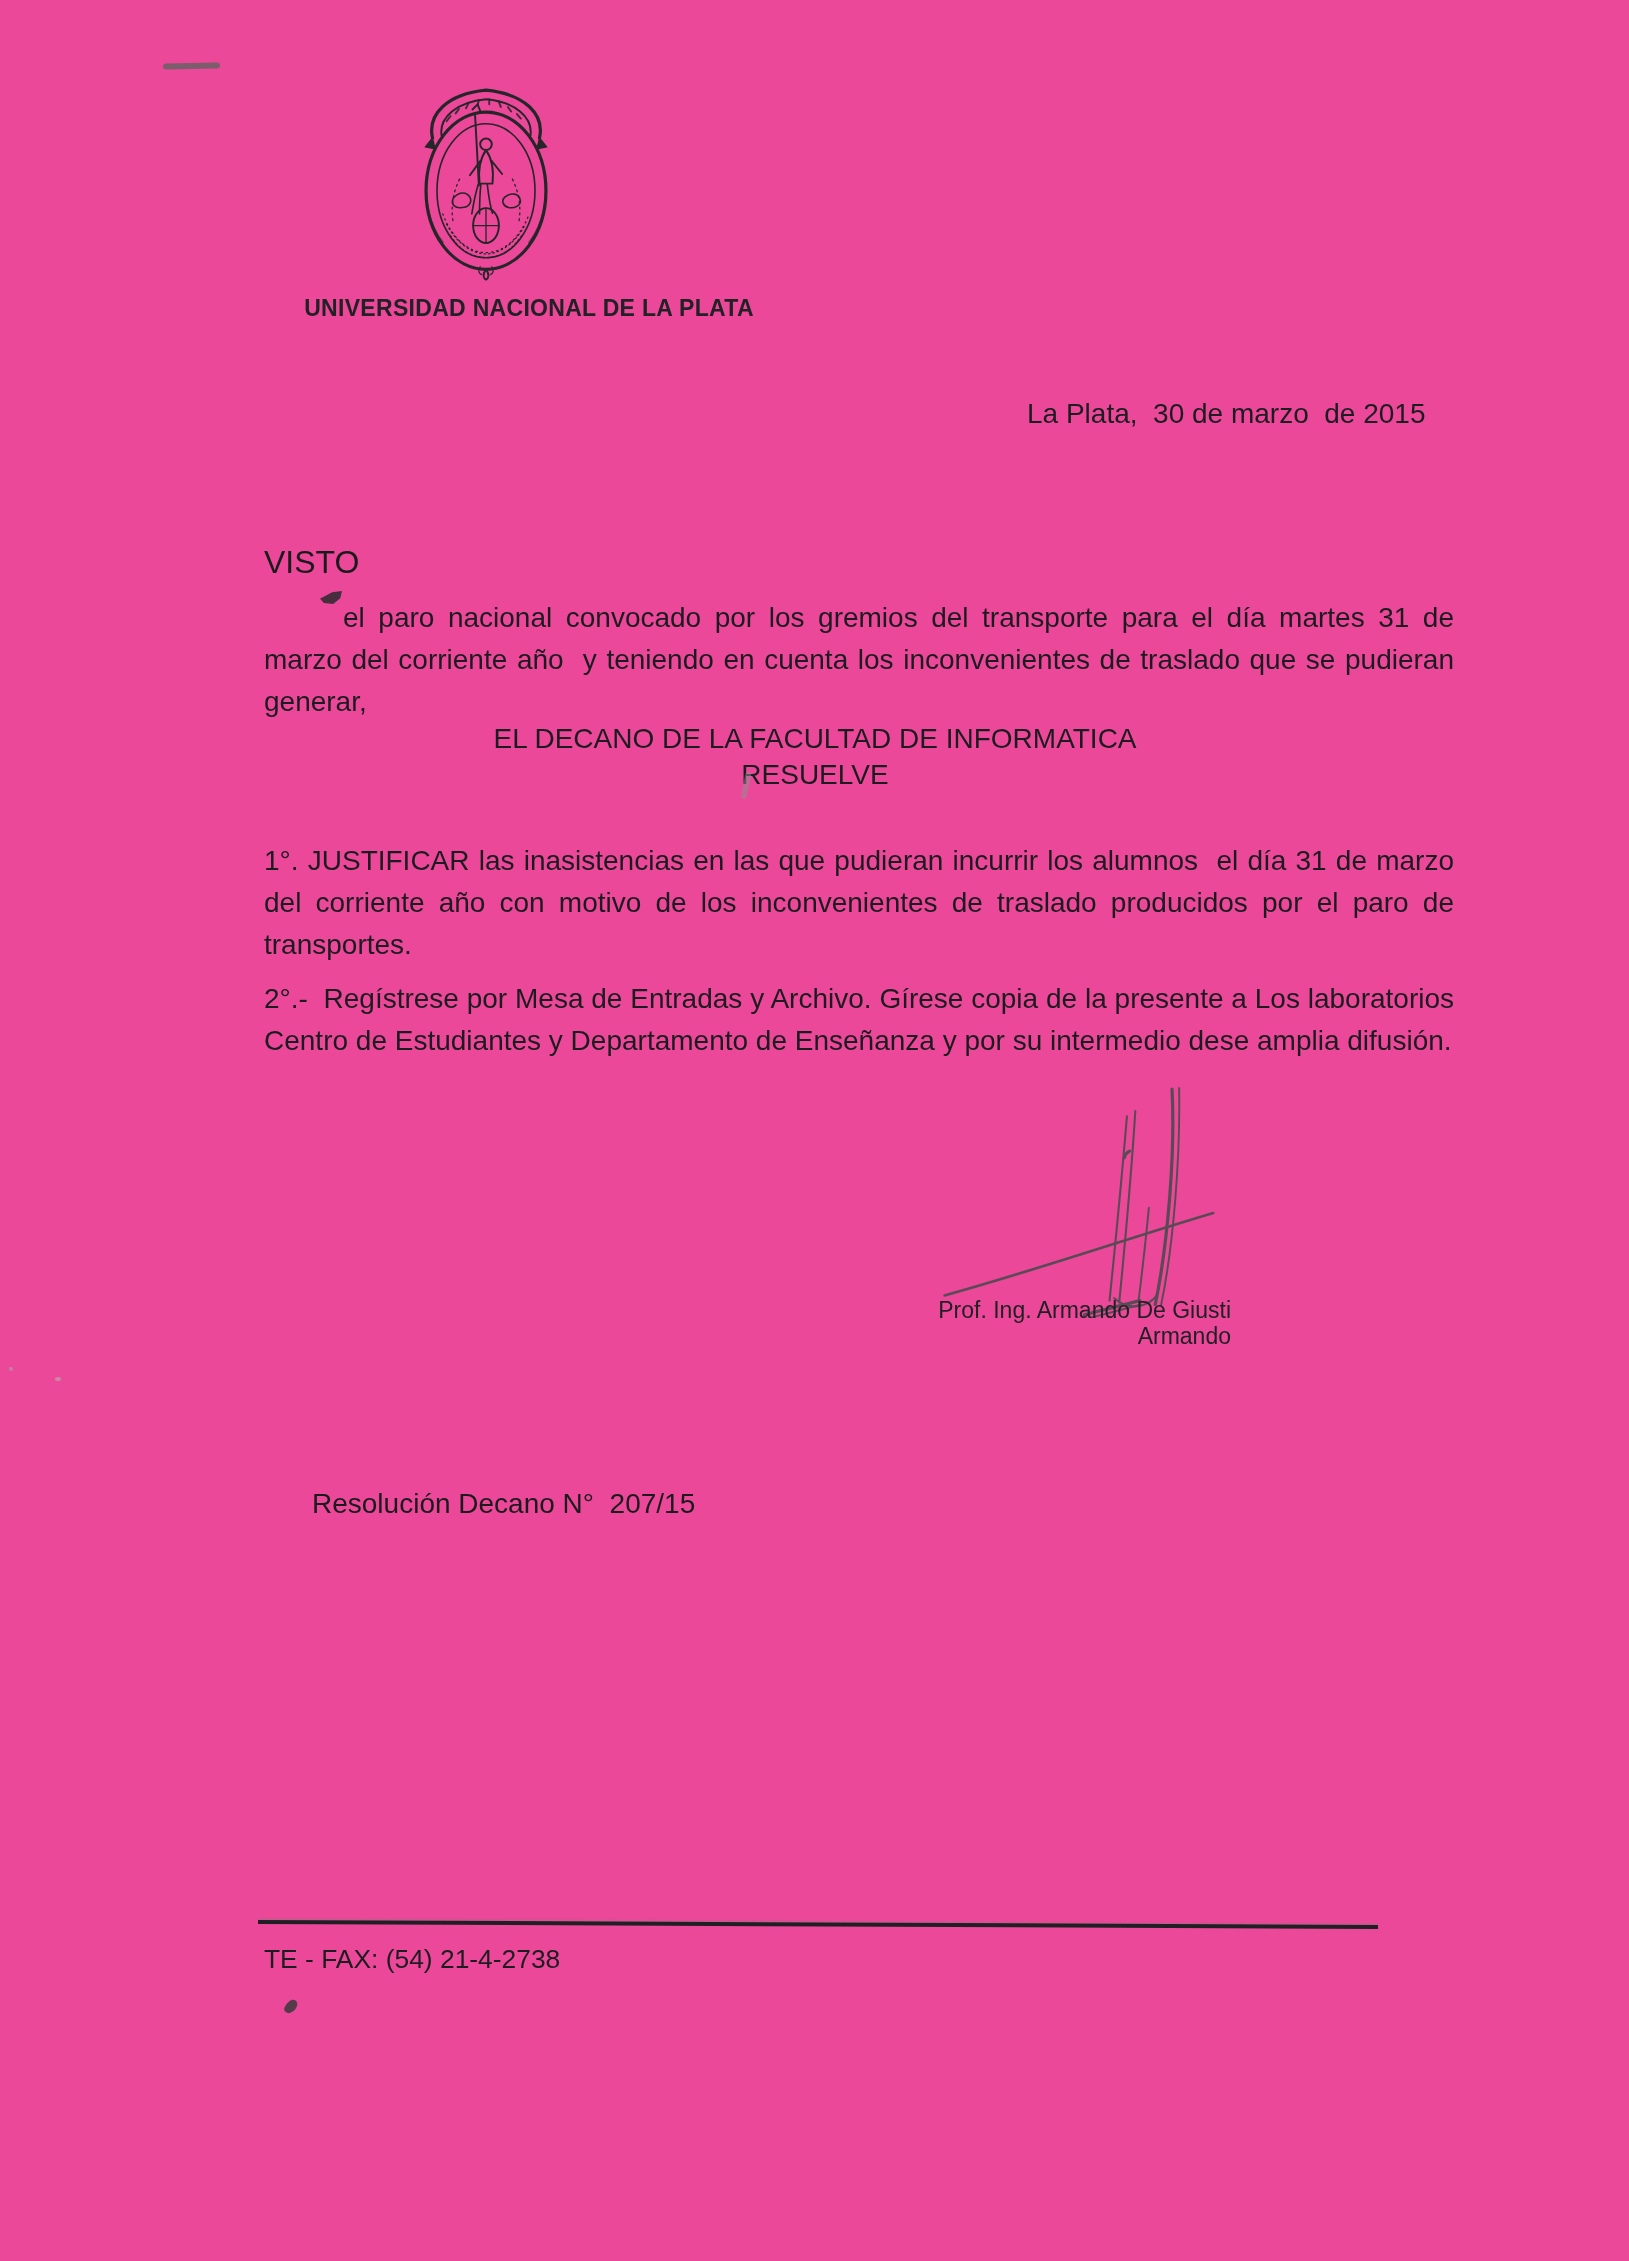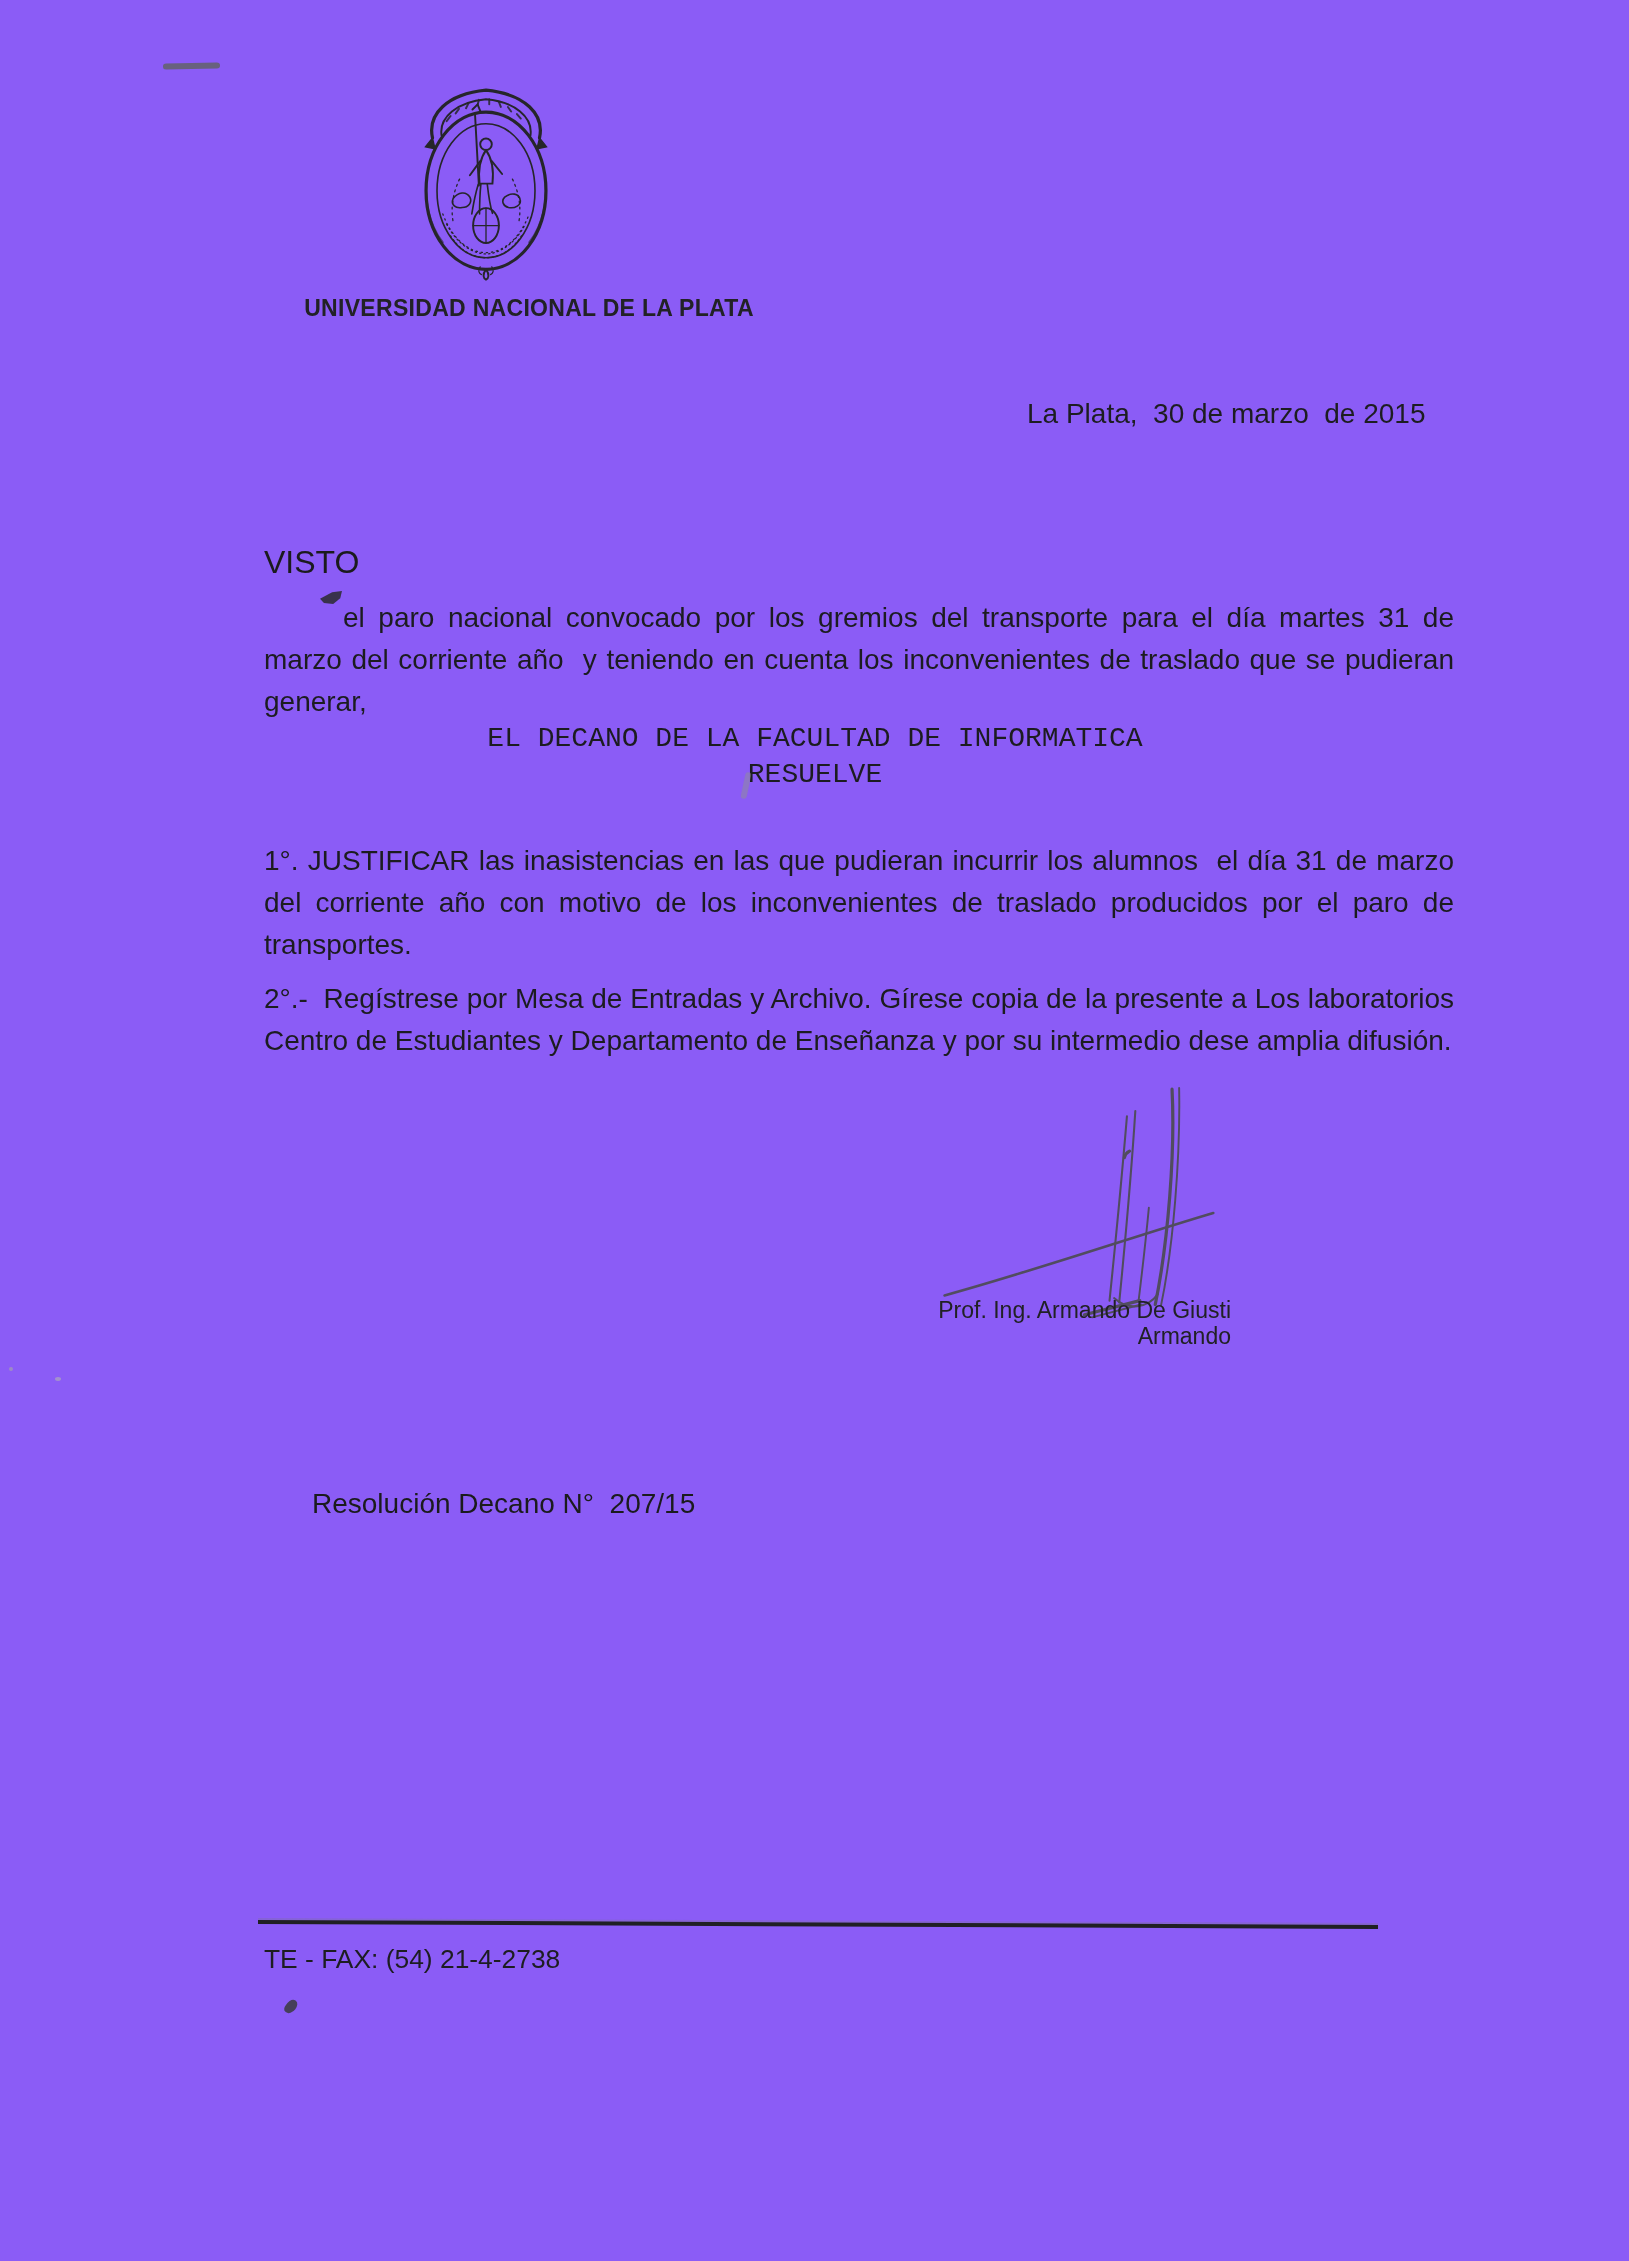--- a/index.html
+++ b/index.html
@@ -1,19 +1,19 @@
 <!DOCTYPE html>
 <html style="font-size:10.3px"><head>
 <meta charset="utf-8">
 <style>
   html,body{margin:0;padding:0;background:#e8e8e6;}
   .page{
     position:relative;
     width:1630px;height:2261px;
-    background:#8b5cf6;
+    background:#ec4899;
     font-family:"Liberation Sans", sans-serif;
     color:#1b1b1d;
     overflow:hidden;
   }
   .abs{position:absolute;}
   .prewrap{white-space:pre-wrap;}
 
   
   .artifact-dash{
     left:163px;top:63px;width:57px;height:5.8px;
@@ -41,21 +41,21 @@
 
   .ink-blot{
     left:320px;top:591px;width:22px;height:13px;
     background:#2a2a2e;
     clip-path:polygon(0 60%, 55% 10%, 100% 0, 92% 55%, 60% 100%, 18% 92%);
     opacity:.85;
   }
 
   .decree-block{
     left:219px;top:721px;width:1192px;
-    text-align:center;font-size:28px;line-height:36px;color:#1c1c20;font-family:Liberation Mono, monospace;
+    text-align:center;font-size:28px;line-height:36px;color:#1c1c20;
   }
   .resuelve-smudge{
     left:743px;top:772px;width:5.8px;height:27px;
     background:#8f8f93;border-radius:3.9px;opacity:.5;transform:rotate(12deg);
   }
 
   .article-1{top:812px;}
   .article-2{top:950px;}
 
   .signature-svg{left:922px;top:1075px;width:522px;height:245px;}

